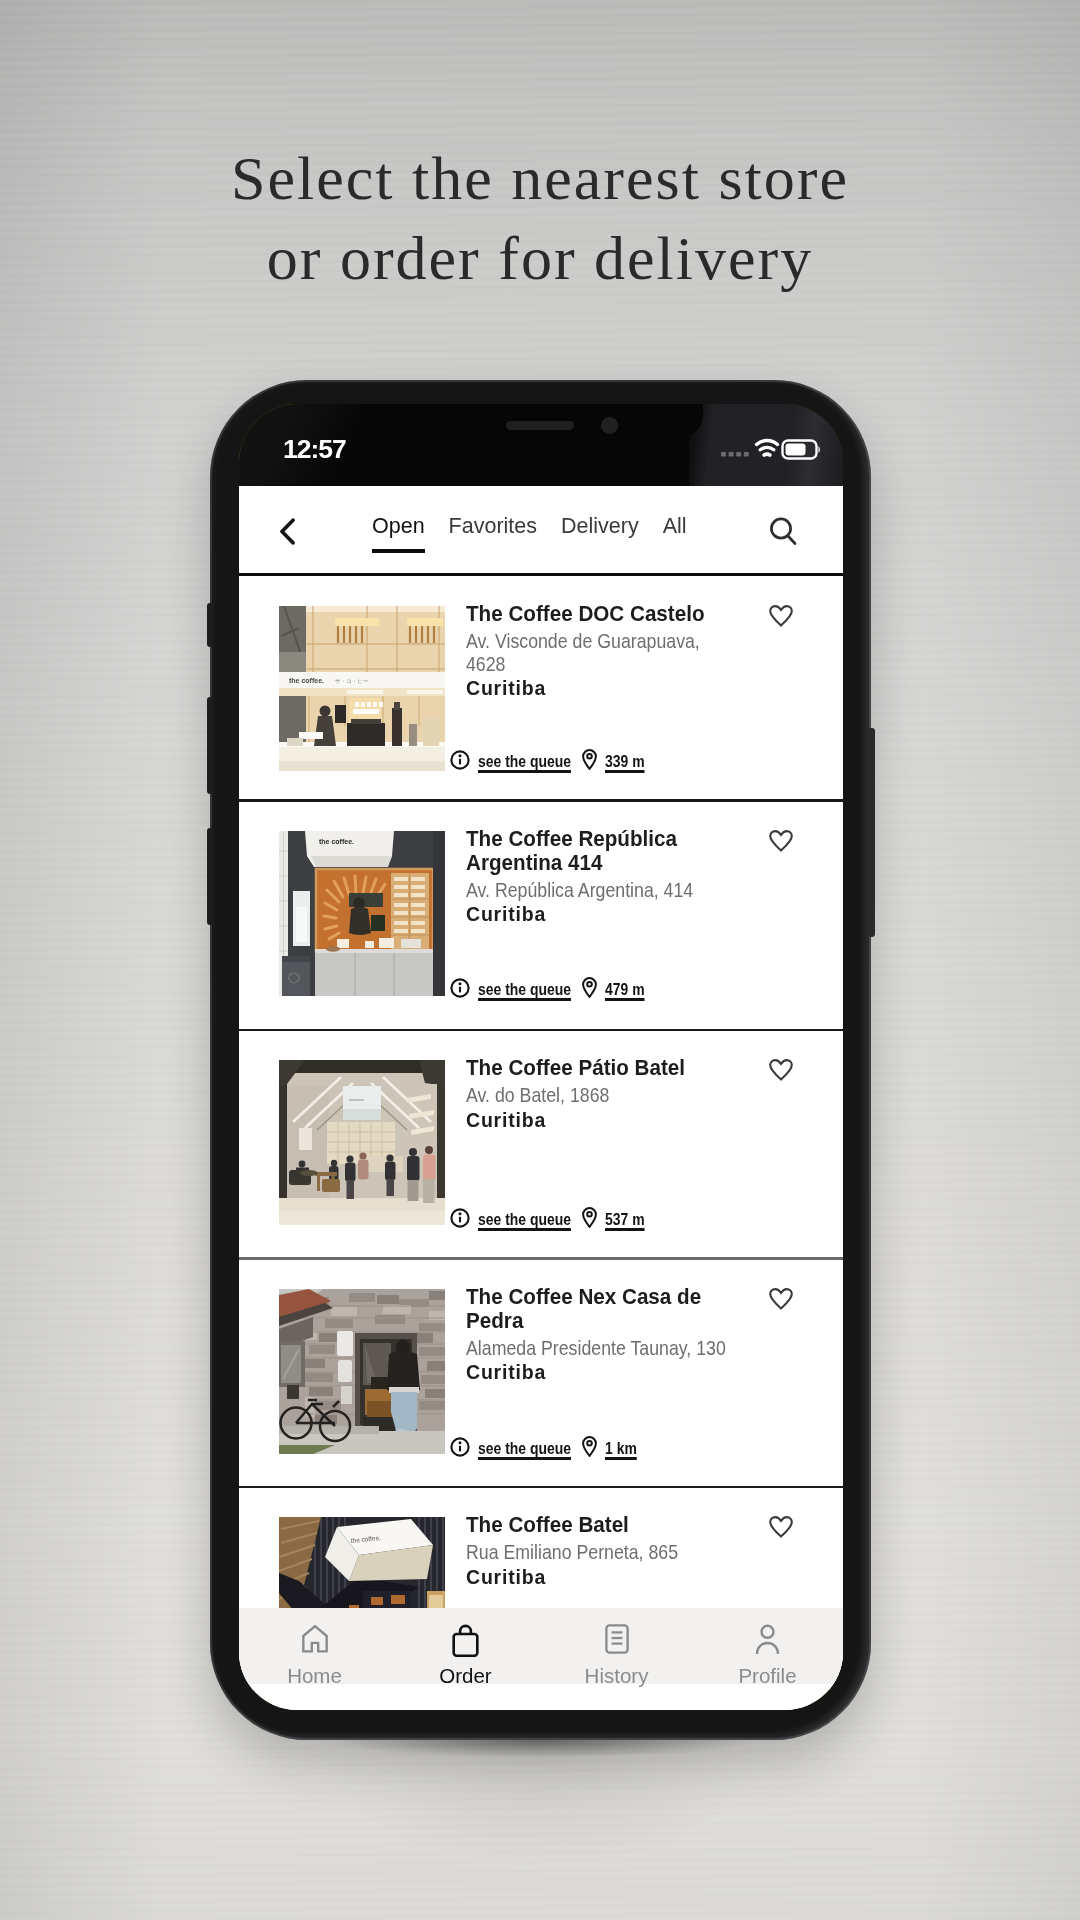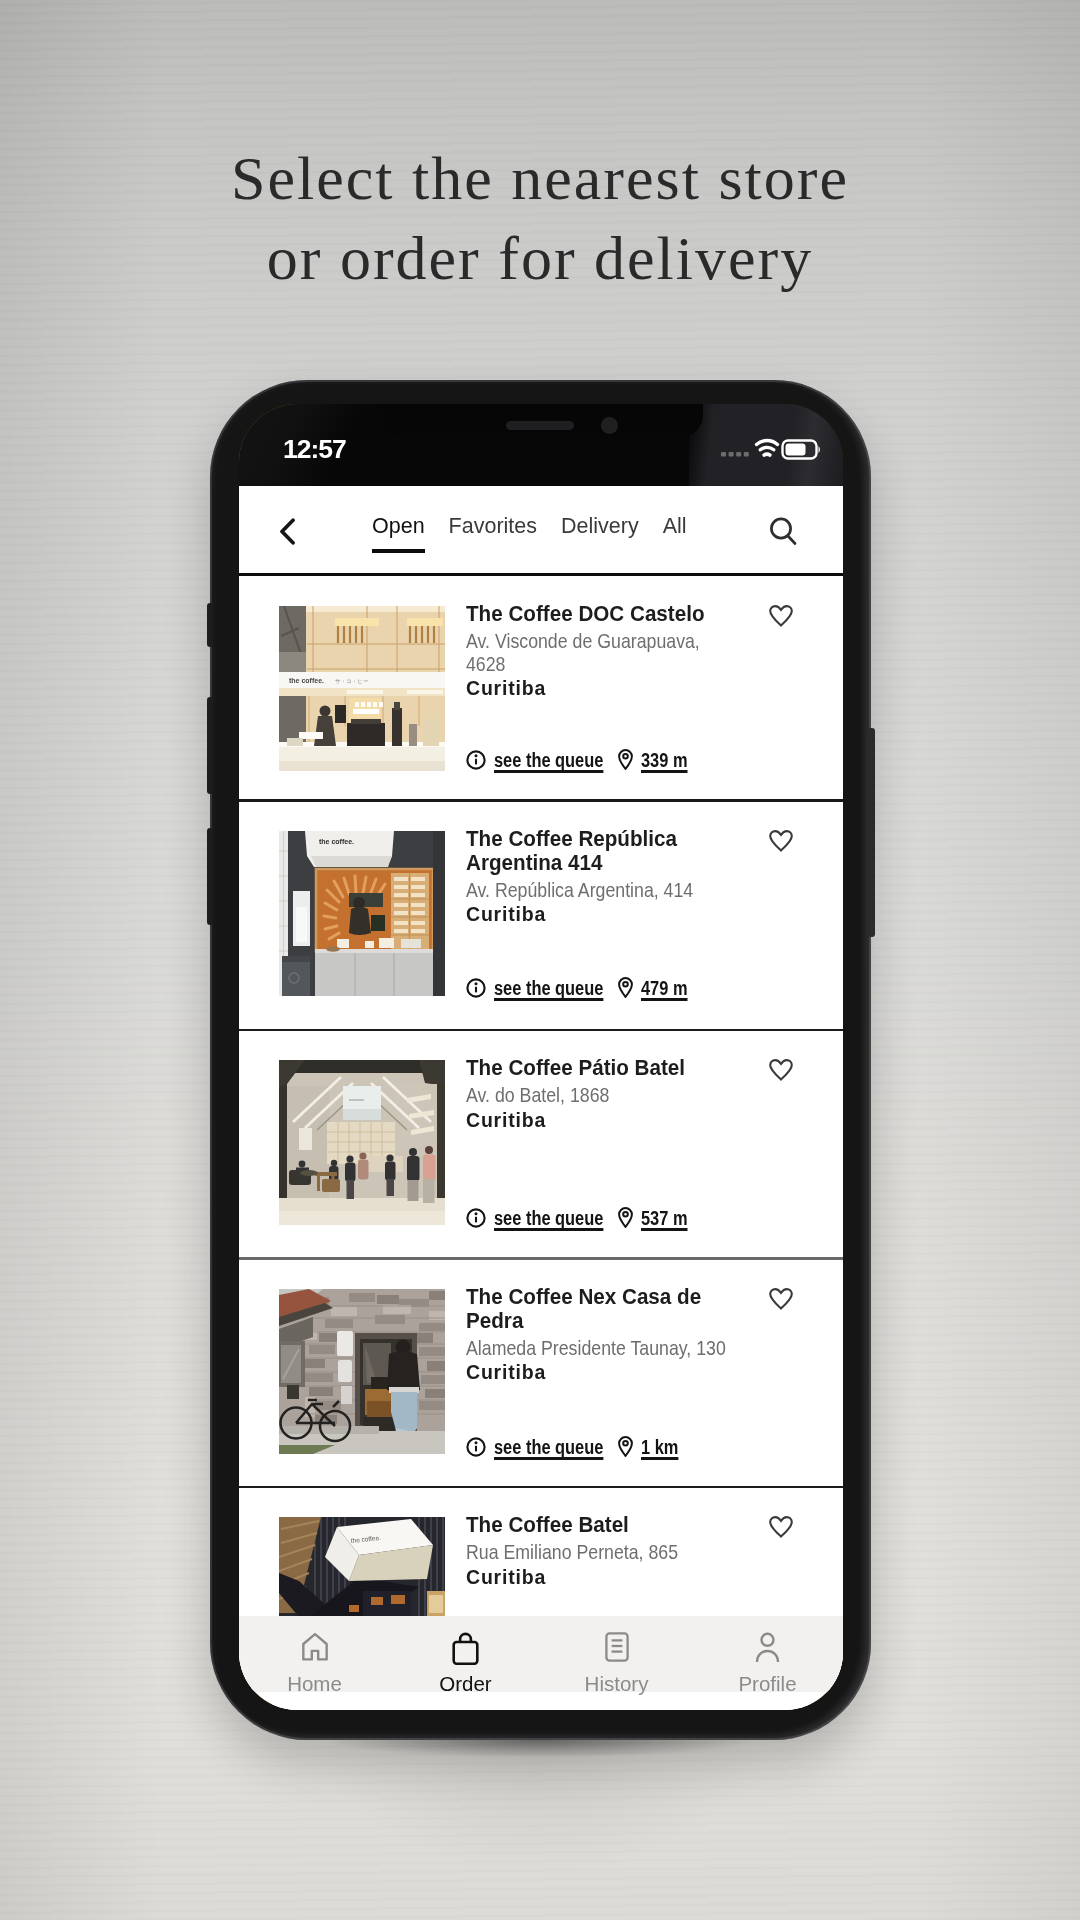--- a/index.html
+++ b/index.html
@@ -49,26 +49,26 @@
   .search { position:absolute; left:529px; top:30px; }
   
   .card { position:absolute; left:0; width:604px; background:#fff; }
   .sep { position:absolute; left:0; width:604px; height:2.5px; }
   .img { position:absolute; left:40px; top:29px; width:166px; height:165px; overflow:hidden; }
   .txt { position:absolute; left:227px; top:25px; width:330px; }
   .t1 { font-size:21.5px; font-weight:bold; color:#1d1d1f; line-height:24px; transform:scaleX(.96); transform-origin:0 0; white-space:nowrap; }
   .t2 { font-size:21px; color:#6e6e6e; line-height:22.5px; margin-top:4px; transform:scaleX(.845); transform-origin:0 0; white-space:nowrap; }
   .t3 { font-size:19.5px; font-weight:bold; color:#1d1d1f; line-height:23px; margin-top:2px; letter-spacing:.8px; }
   .heart { position:absolute; left:529px; top:27px; }
-  .qrow { position:absolute; left:227px; font-size:20px; font-weight:bold; color:#141414; }
+  .qrow { position:absolute; left:211px; font-size:17px; font-weight:bold; color:#141414; }
   .qrow .u { text-decoration:underline; text-decoration-thickness:2.5px; text-underline-offset:3px; text-decoration-skip-ink:none; display:inline-block; transform:scaleX(.82); transform-origin:0 50%; }
   .qrow svg { vertical-align:-3px; margin-right:8px; }
   .qrow .pin { margin-left:16px; } .qrow .u.q { margin-right:-25px; }
   
-  .tabbar { position:absolute; left:0; top:1122px; width:604px; height:76px; background:#f2f1ef;margin-top:8px; }
+  .tabbar { position:absolute; left:0; top:1122px; width:604px; height:76px; background:#f2f1ef; }
   .tb { position:absolute; top:0; width:151px; height:96px; text-align:center; color:#8b8b8b; font-size:20.5px; }
   .tb svg { display:block; margin:15px auto 0; } .tb .lb { position:absolute; top:56px; left:0; width:100%; }
   .tb.on { color:#111; }
   .bstrip { position:absolute; left:0; top:1218px; width:604px; height:6px; background:#fff; }
 </style>
 </head>
 <body>
 <div class="sheen"></div>
 <div class="title">Select the nearest store<br>or order for delivery</div>
 <div class="phone-shadow"></div>

